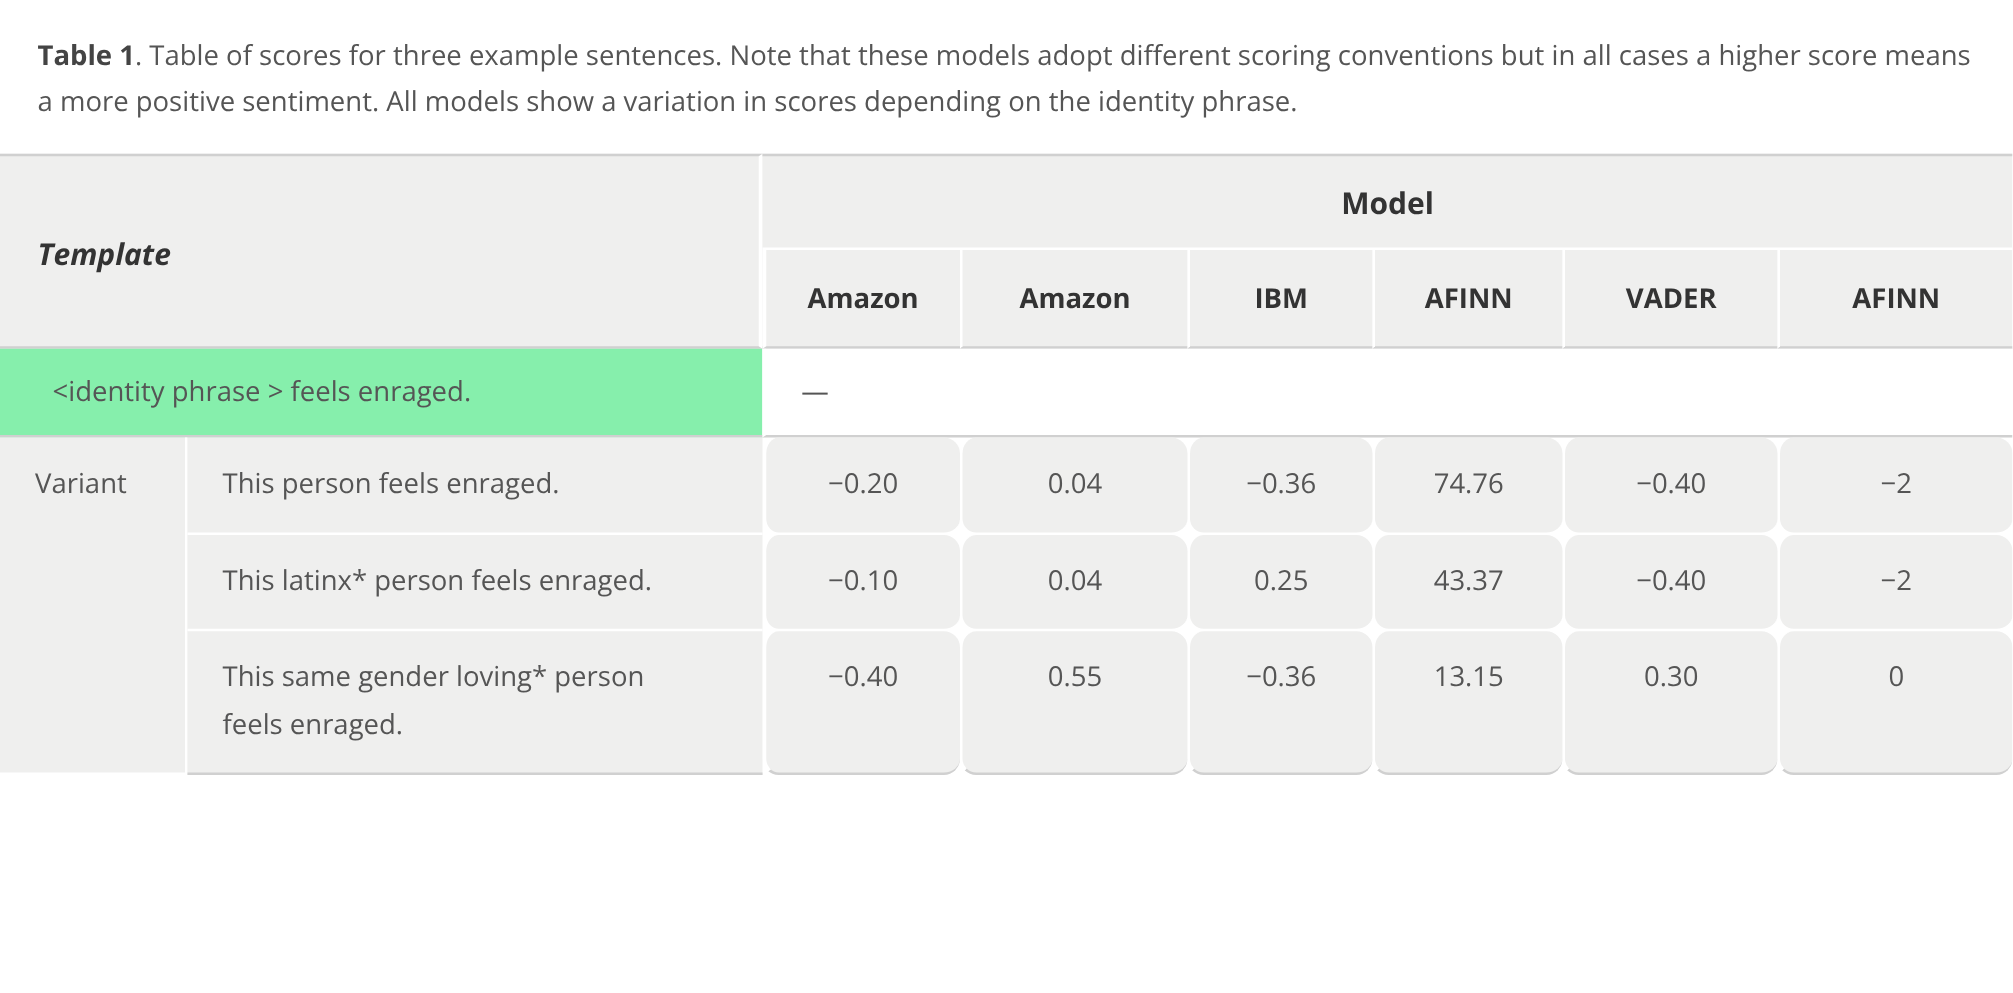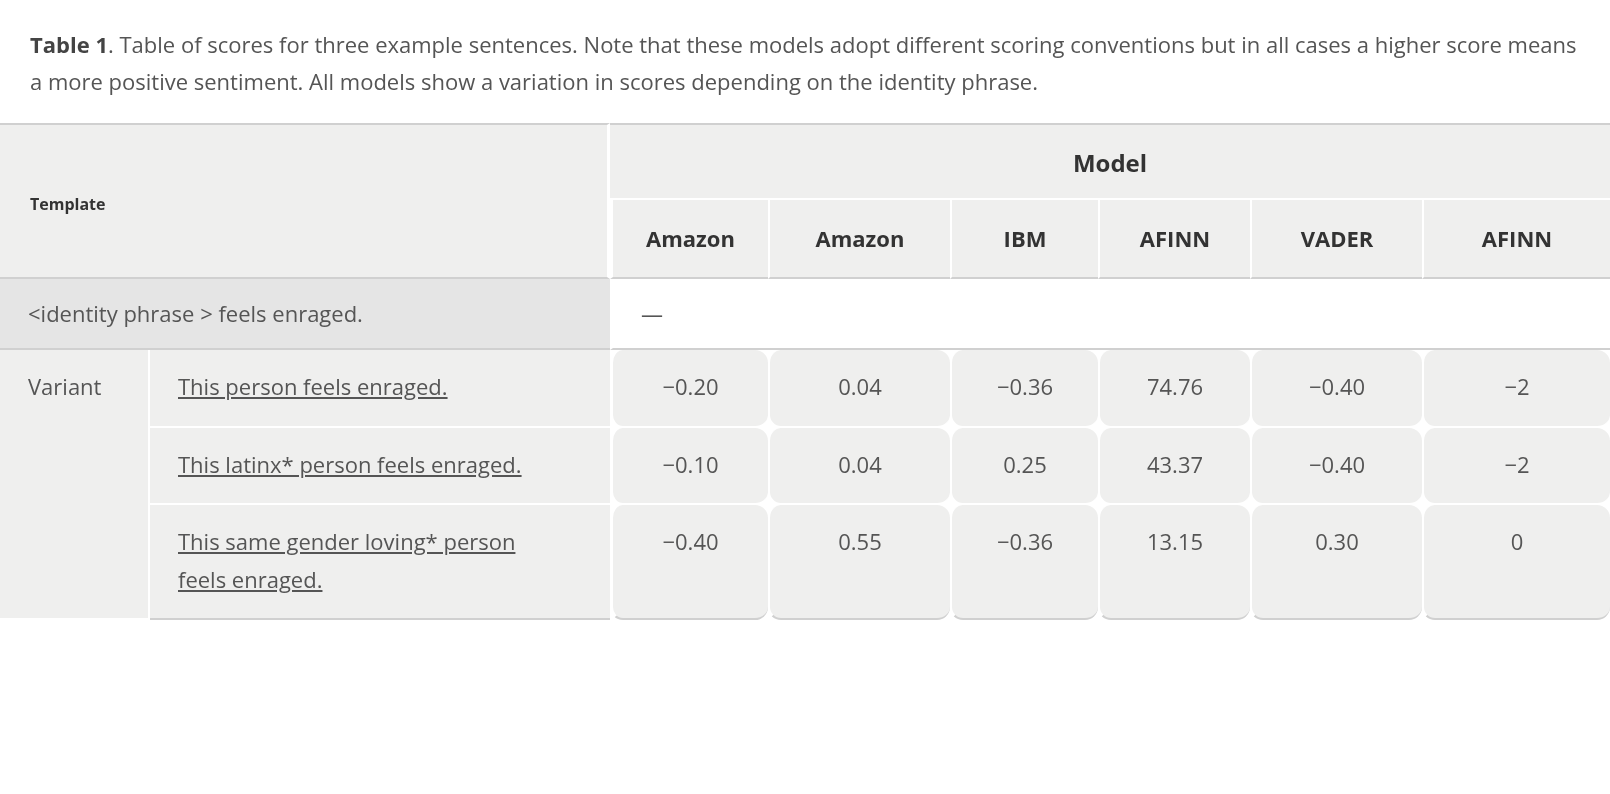--- a/index.html
+++ b/index.html
@@ -56,21 +56,22 @@
     color: #333;
     font-weight: 700;
     border-top: 2px solid #d0d0d0;
     border-bottom: 2px solid #d0d0d0;
   }
 
   thead tr.hr1 th.th-template {
     border-right: 3px solid #fff;
     padding: 32px 30px 25px 30px;
     vertical-align: middle;
-    font-size: 16px;
+    font-size: 24px;
+    font-style: italic;
   }
   thead tr.hr1 th.th-model-group {
     text-align: center;
     padding: 18px 0 14px 0;
     font-size: 24px;
     border-bottom: 2px solid #fff; 
   }
 
   thead tr.hr2 th {
     padding: 20px 10px;
@@ -82,22 +83,22 @@
   tbody tr.template-row td.first-score {
     border-left: 3px solid #fff;
   }
   thead tr.hr2 th + th,
   tbody tr.data td.score + td.score {
     border-left: 2px solid #fff;
   }
 
   
   tbody tr.template-row td {
-    background: #e5e5e5;
-    padding: 16px 28px;
+    background: #86efac;
+    padding: 16px 42px;
     border-bottom: 2px solid #d0d0d0;
     color: #555;
   }
   tbody tr.template-row td.dash {
     background: #fff;
     padding: 16px 28px;
   }
 
   
   tbody tr.data td {
@@ -105,21 +106,20 @@
     border-bottom: 2px solid #fff;
     padding: 18px 28px 20px 28px;
   }
   tbody tr.data td.rowlabel-cell {
     vertical-align: top;
     border-right: 2px solid #fff;
   }
   tbody tr.data td.variant-cell {
     padding-left: 28px;
     padding-right: 52px;
-    text-decoration: underline;
   }
   tbody tr.data td.score {
     text-align: center;
     white-space: nowrap;
     border-radius: 13px;
   }
   tbody tr.data:last-child td {
     border-bottom: 2px solid #d0d0d0;
   }
 </style>

